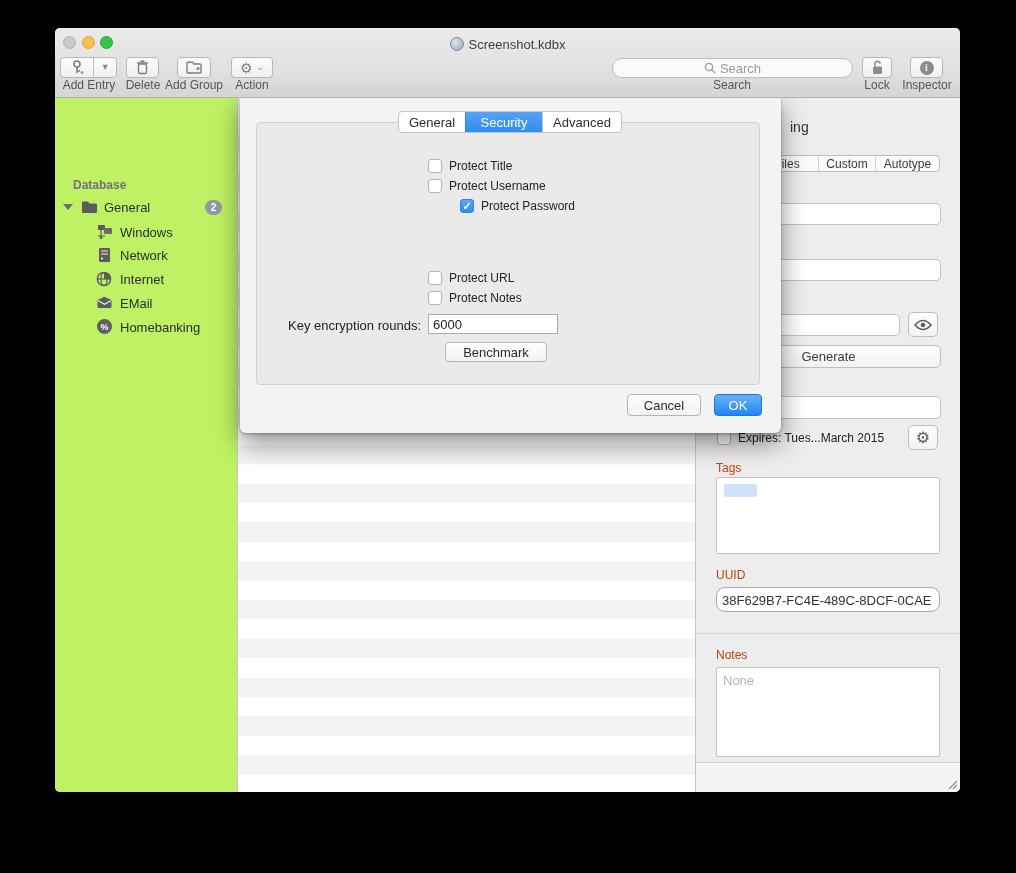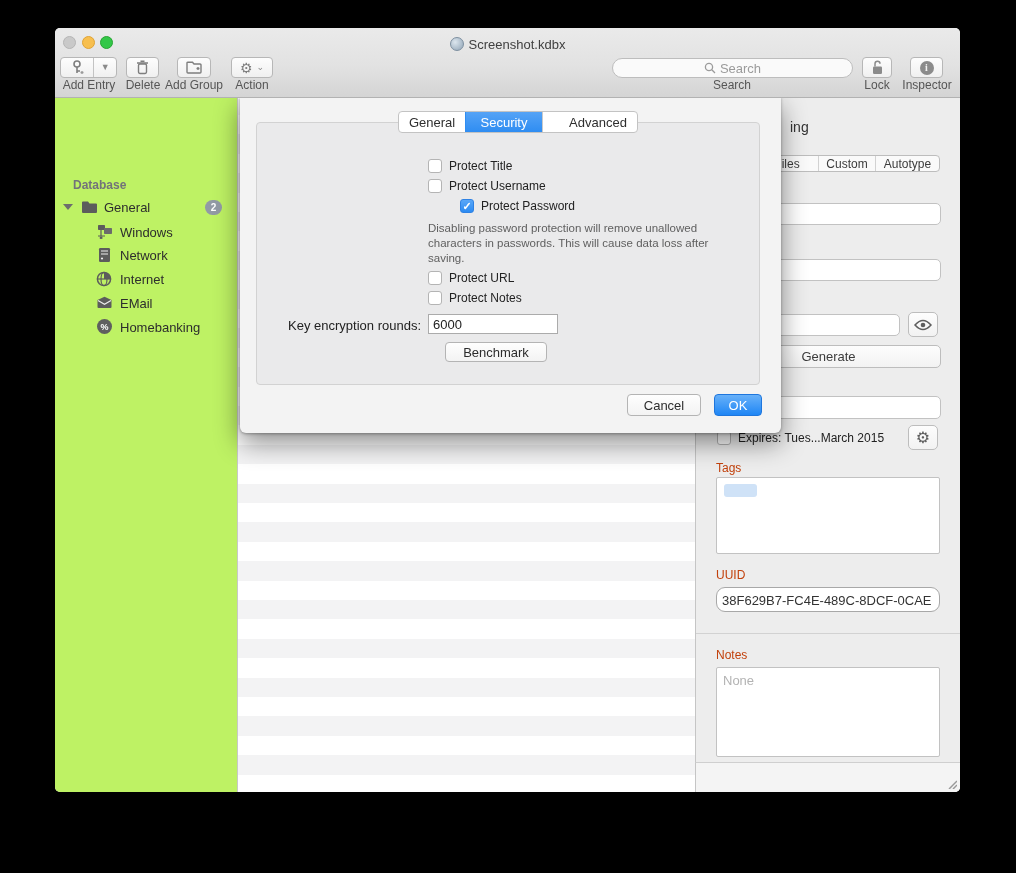--- a/index.html
+++ b/index.html
@@ -301,39 +301,36 @@
       <line x1="7" y1="11" x2="11" y2="7"></line>
     </svg>
   </div>
 
   <div id="sheet" class="abs">
     <div id="tab-box" class="abs"></div>
 
     <div id="tabs" class="abs">
       <div class="tab" style="width:66px;">General</div>
       <div class="tab selected" style="width:76px;">Security</div>
-      <div class="tab" style="width:78px;padding-left:16px;">Advanced</div>
+      <div class="tab" style="width:78px;">Advanced</div>
     </div>
 
     <div class="abs cb-row" style="left:188px;top:62px;">
       <span class="cb"></span>
       <span>Protect Title</span>
     </div>
     <div class="abs cb-row" style="left:188px;top:82px;">
       <span class="cb"></span>
       <span>Protect Username</span>
     </div>
     <div class="abs cb-row" style="left:188px;top:102px;margin-left:32px;">
       <span class="cb checked"></span>
       <span>Protect Password</span>
     </div>
 
-    <div id="warning" class="abs" style="left:188px;top:124px;width:340px;">Disabling password protection will remove unallowed
-characters in passwords. This will cause data loss after
-saving.</div>
 
     <div class="abs cb-row" style="left:188px;top:174px;">
       <span class="cb"></span>
       <span>Protect URL</span>
     </div>
     <div class="abs cb-row" style="left:188px;top:194px;">
       <span class="cb"></span>
       <span>Protect Notes</span>
     </div>
 

